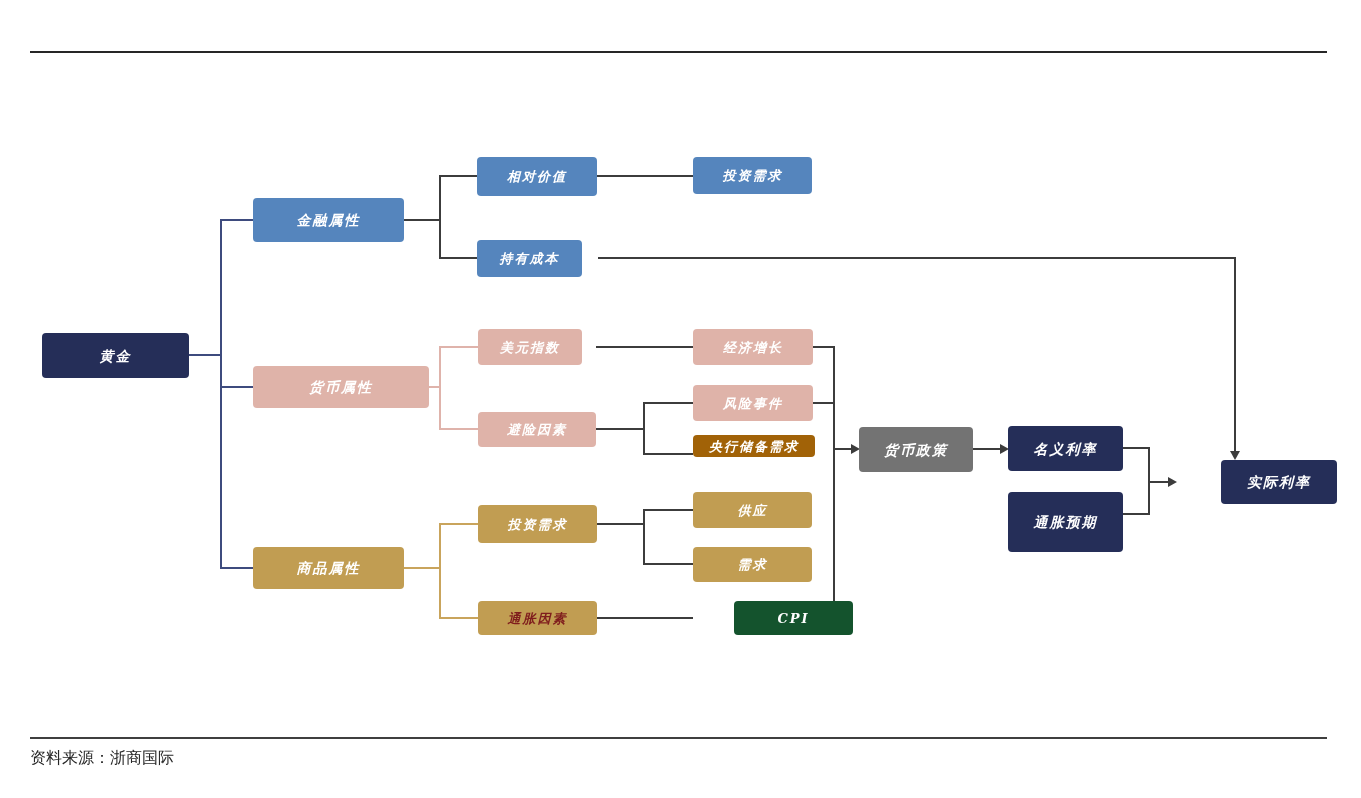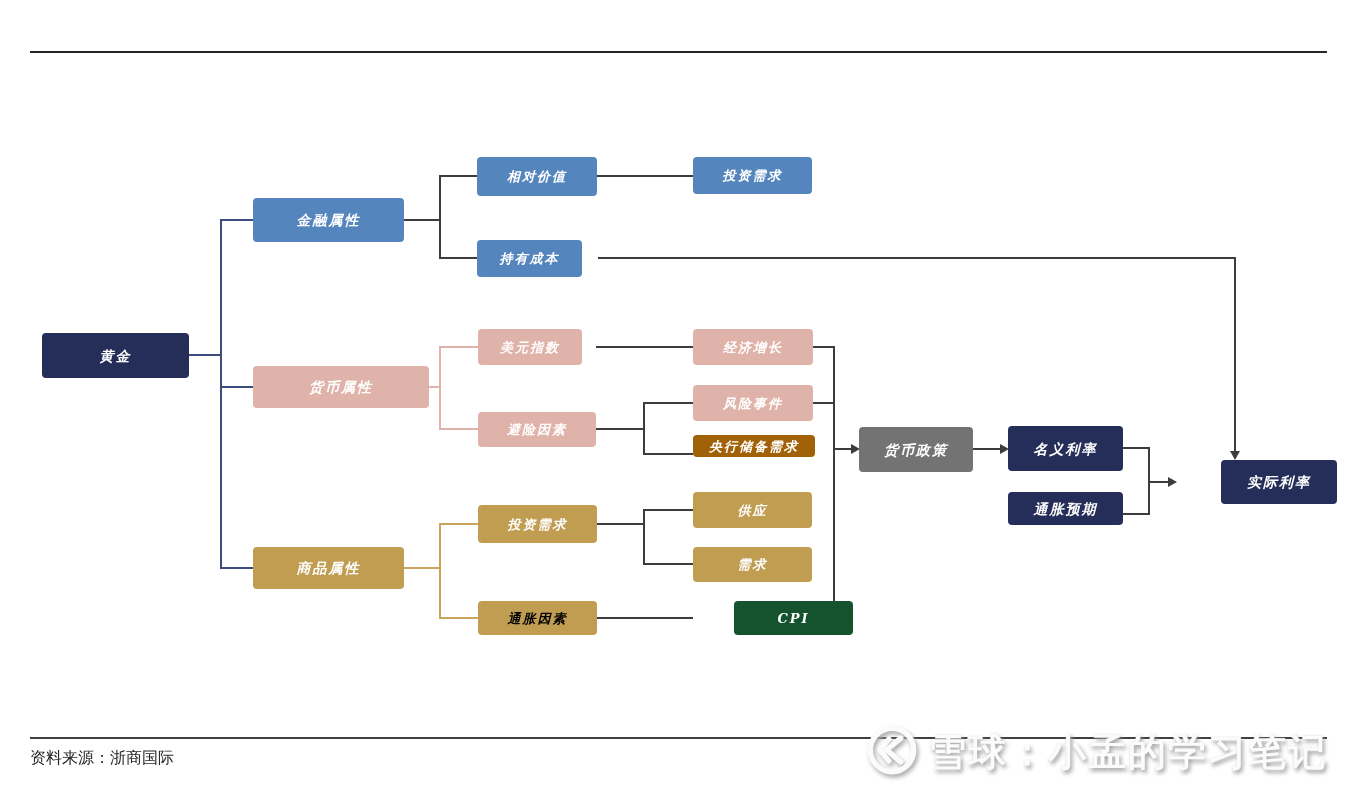--- a/index.html
+++ b/index.html
@@ -96,34 +96,24 @@
       <div class="node big" style="left: 253px; top: 366px; width: 176px; height: 42px; background: rgb(223, 179, 169); color: rgb(255, 255, 255);">货币属性</div>
       <div class="node" style="left: 478px; top: 329px; width: 104px; height: 36px; background: rgb(223, 179, 169); color: rgb(255, 255, 255);">美元指数</div>
       <div class="node" style="left: 693px; top: 329px; width: 120px; height: 36px; background: rgb(223, 179, 169); color: rgb(255, 255, 255);">经济增长</div>
       <div class="node" style="left: 478px; top: 412px; width: 118px; height: 35px; background: rgb(223, 179, 169); color: rgb(255, 255, 255);">避险因素</div>
       <div class="node" style="left: 693px; top: 385px; width: 120px; height: 36px; background: rgb(223, 179, 169); color: rgb(255, 255, 255);">风险事件</div>
       <div class="node" style="left: 693px; top: 435px; width: 122px; height: 22px; background: #a16207; color: rgb(255, 255, 255);">央行储备需求</div>
       <div class="node big" style="left: 253px; top: 547px; width: 151px; height: 42px; background: rgb(193, 157, 82); color: rgb(255, 255, 255);">商品属性</div>
       <div class="node" style="left: 478px; top: 505px; width: 119px; height: 38px; background: rgb(193, 157, 82); color: rgb(255, 255, 255);">投资需求</div>
       <div class="node" style="left: 693px; top: 492px; width: 119px; height: 36px; background: rgb(193, 157, 82); color: rgb(255, 255, 255);">供应</div>
       <div class="node" style="left: 693px; top: 547px; width: 119px; height: 35px; background: rgb(193, 157, 82); color: rgb(255, 255, 255);">需求</div>
-      <div class="node" style="left: 478px; top: 601px; width: 119px; height: 34px; background: rgb(193, 157, 82); color: #000000;">通胀因素</div>
+      <div class="node" style="left: 478px; top: 601px; width: 119px; height: 34px; background: rgb(193, 157, 82); color: #7f1d1d;">通胀因素</div>
       <div class="node" style="left: 734px; top: 601px; width: 119px; height: 34px; background: #14532d; color: rgb(255, 255, 255);">CPI</div>
       <div class="node big" style="left: 859px; top: 427px; width: 114px; height: 45px; background: #737373; color: rgb(255, 255, 255);">货币政策</div>
       <div class="node big" style="left: 1008px; top: 426px; width: 115px; height: 45px; background: rgb(37, 46, 88); color: rgb(255, 255, 255);">名义利率</div>
-      <div class="node big" style="left: 1008px; top: 492px; width: 115px; height: 33px; background: rgb(37, 46, 88); color: rgb(255, 255, 255);">通胀预期</div>
+      <div class="node big" style="left: 1008px; top: 492px; width: 115px; height: 60px; background: rgb(37, 46, 88); color: rgb(255, 255, 255);">通胀预期</div>
       <div class="node big" style="left: 1177px; top: 460px; width: 116px; height: 44px; background: rgb(37, 46, 88); color: rgb(255, 255, 255); margin-left: 44px;">实际利率</div>
     </div>
 
   <div class="rule rule-bottom"></div>
   <div class="source-line">资料来源：浙商国际</div>
 
-  <div class="watermark">
-    <span>
-      <svg width="52" height="52" viewBox="0 0 48 48">
-        <circle cx="24" cy="24" r="20" fill="none" stroke="#fbfbfb" stroke-width="5"></circle>
-        <path d="M21 14 L13 24 L21 34" fill="none" stroke="#fbfbfb" stroke-width="5" stroke-linecap="round" stroke-linejoin="round"></path>
-        <path d="M19 24 L32 13 M19 24 L32 35" fill="none" stroke="#fbfbfb" stroke-width="5" stroke-linecap="round"></path>
-      </svg>
-    </span>
-    <span class="wm-text">雪球：小孟的学习笔记</span>
-  </div>
 </div>
 
 </body></html>

